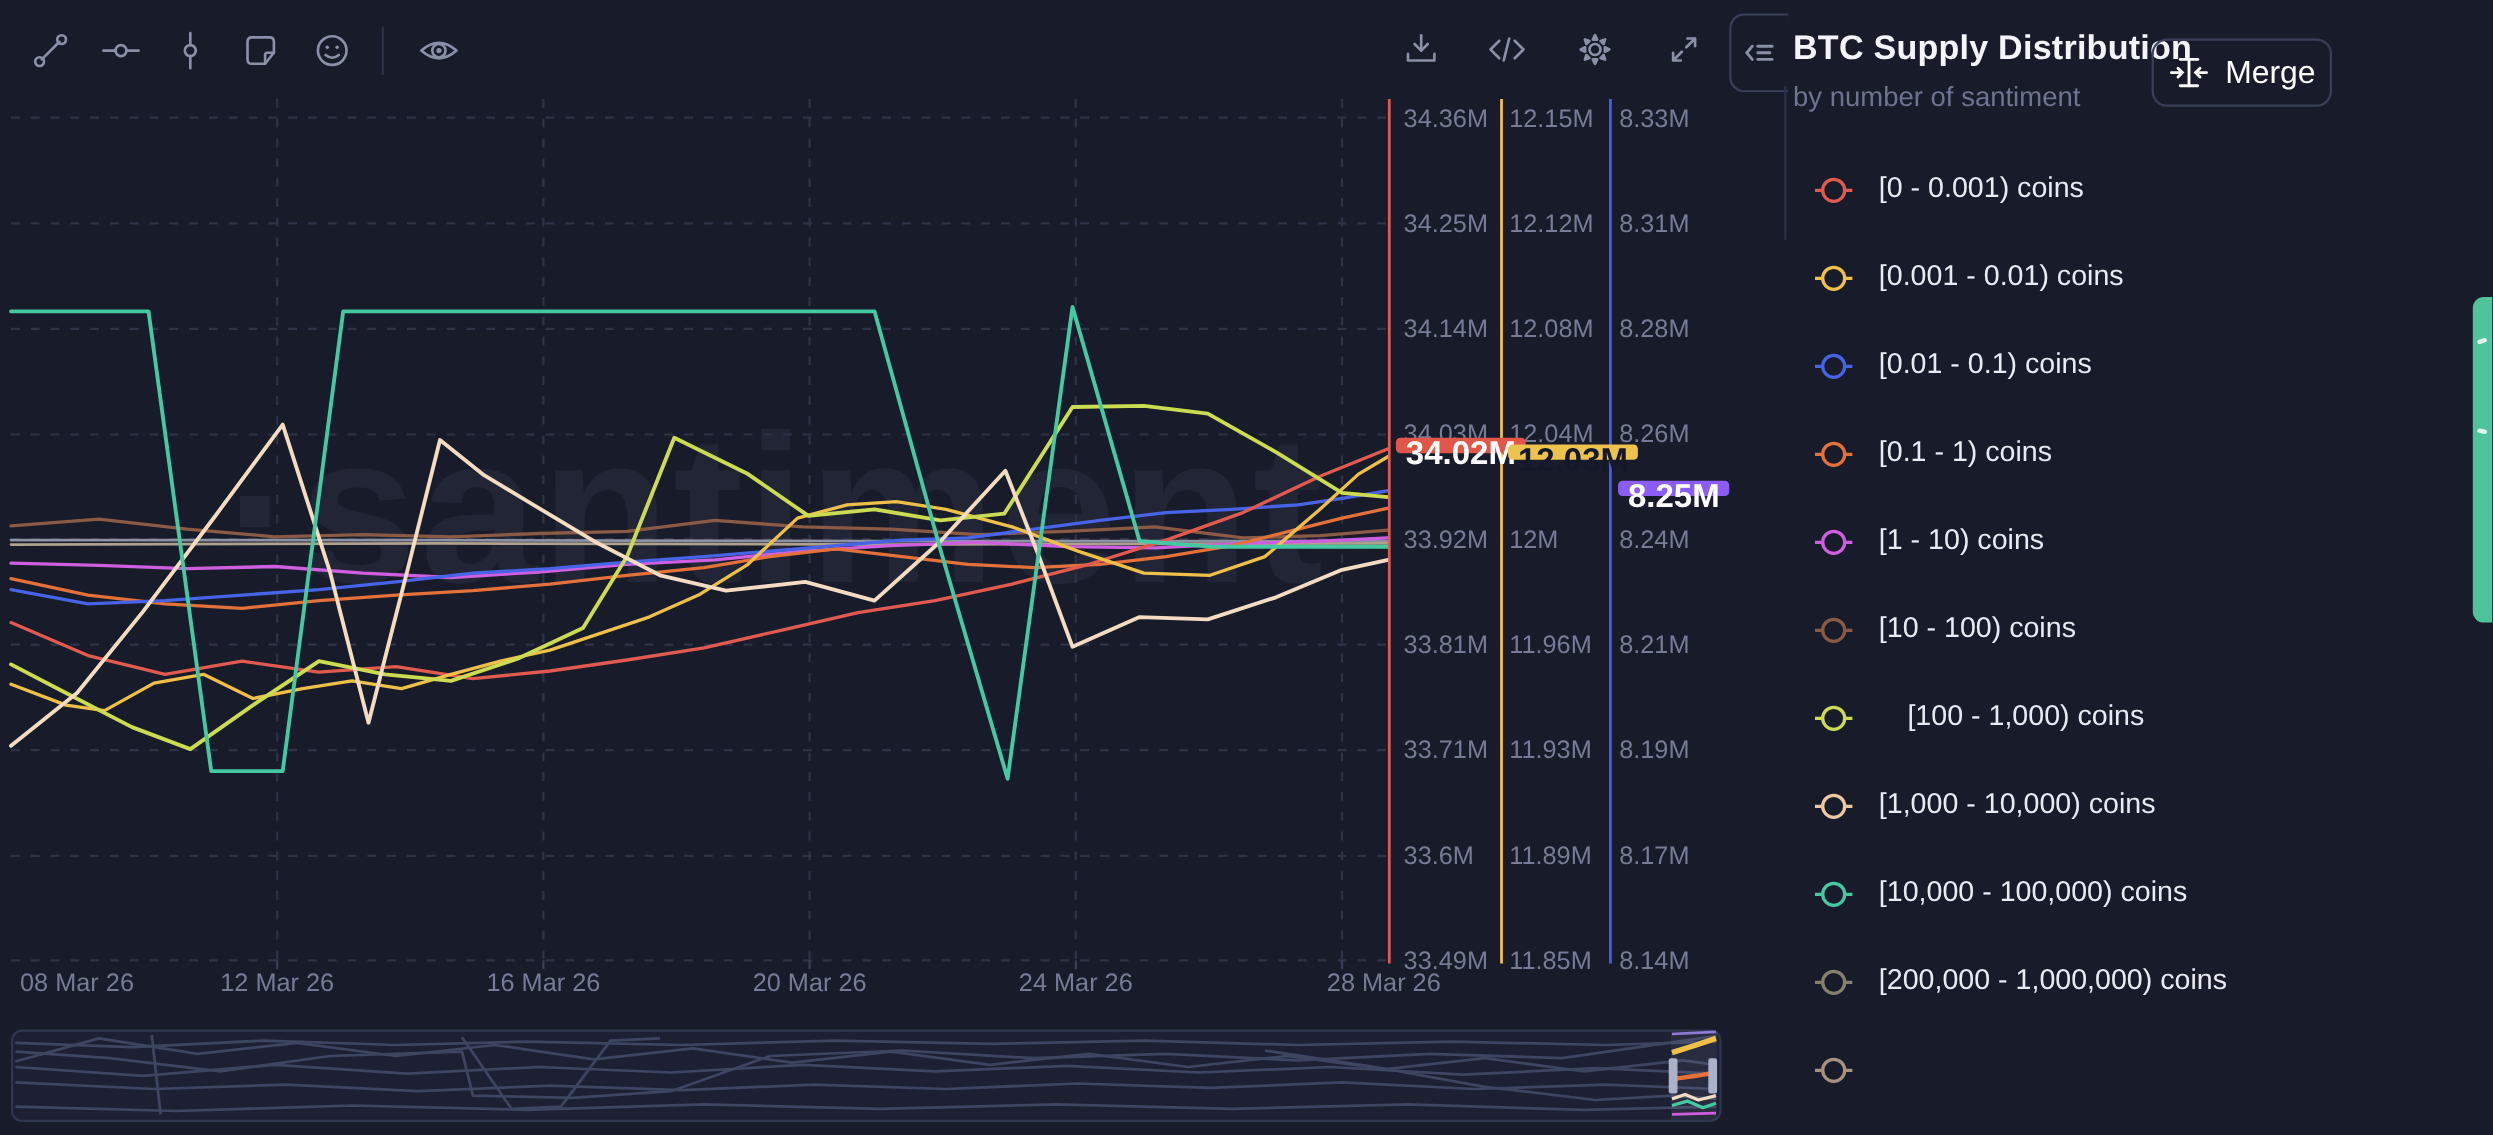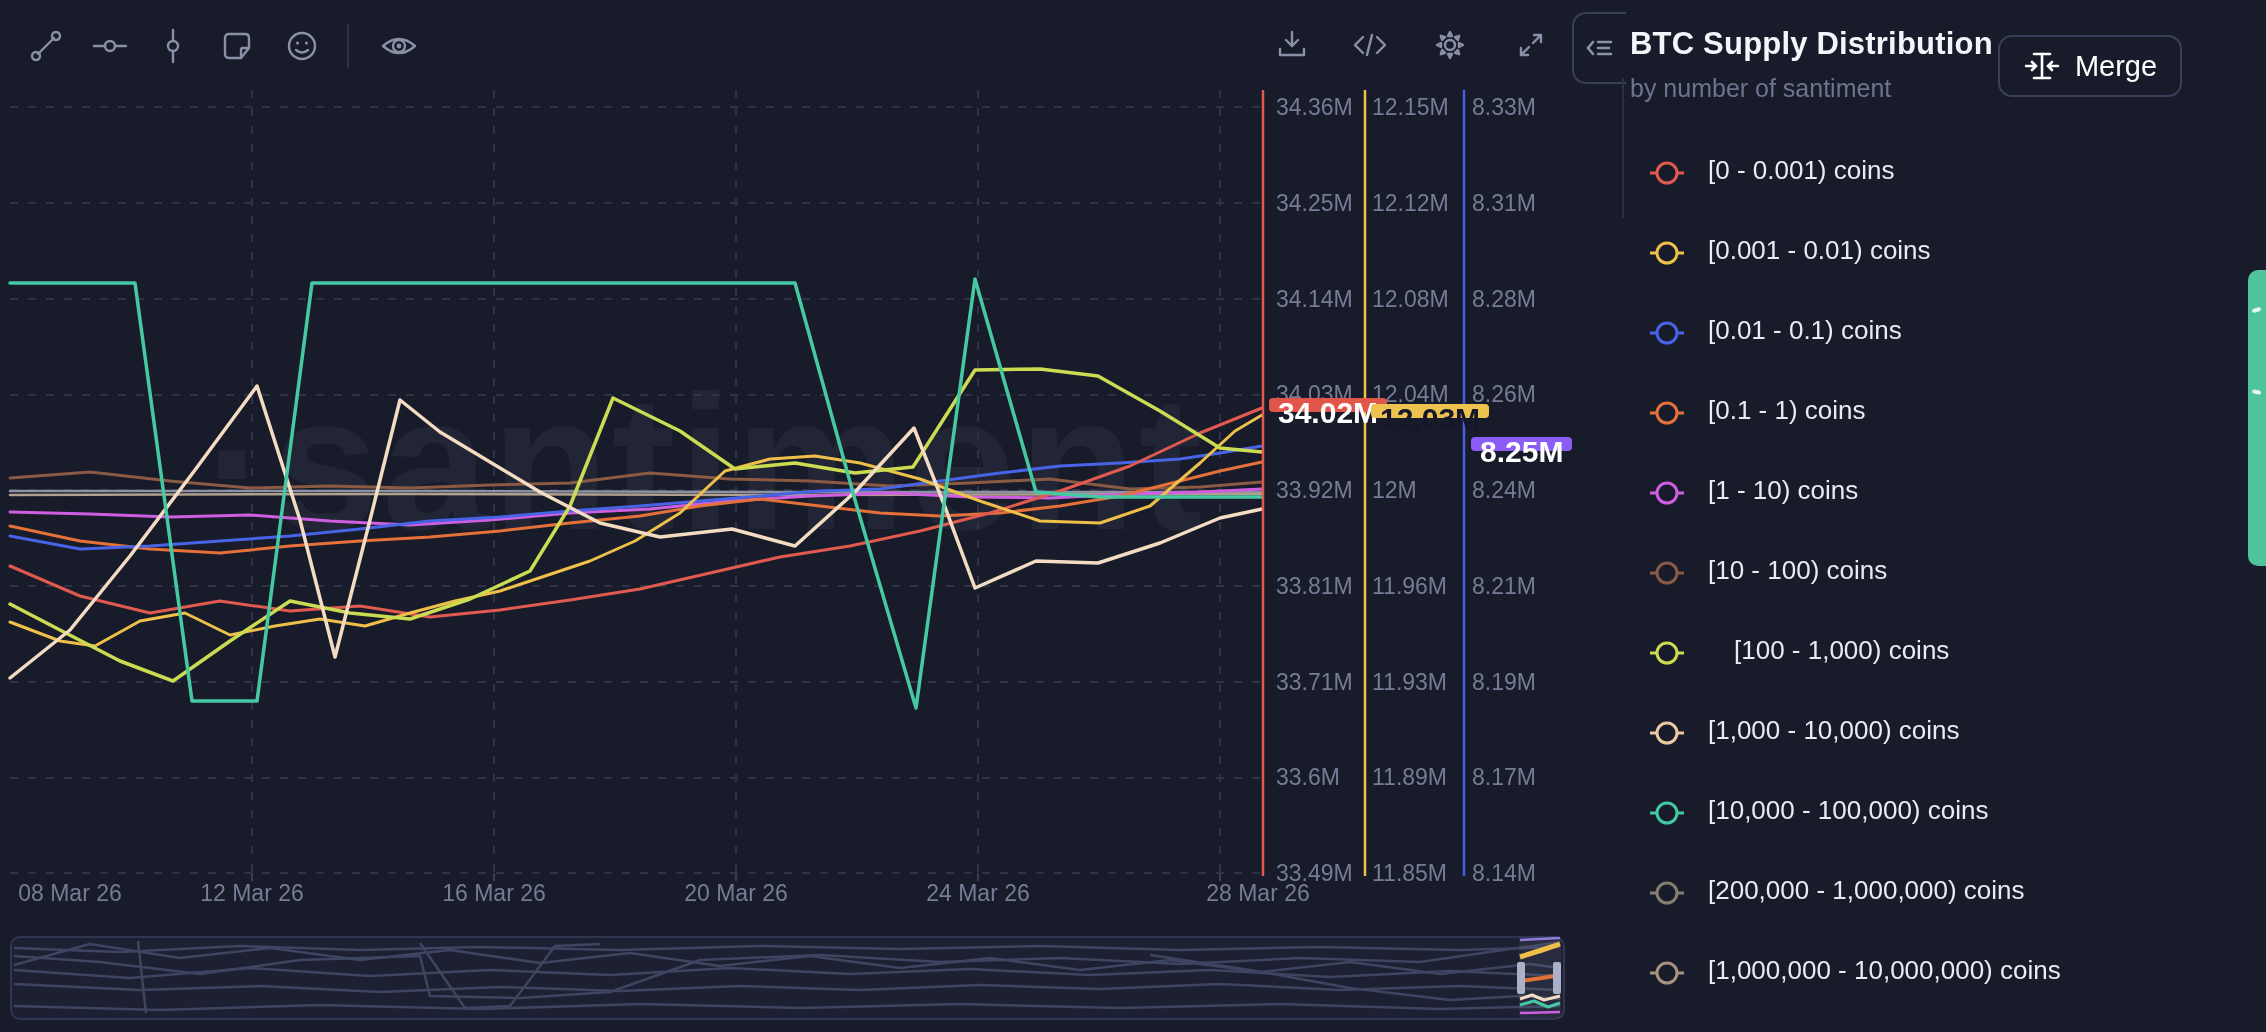--- a/index.html
+++ b/index.html
@@ -212,21 +212,21 @@
       <line x1="15" y1="11" x2="28" y2="11"></line>
         <line x1="15" y1="17" x2="26" y2="17"></line>
         <line x1="15" y1="23" x2="28" y2="23"></line>
     </svg>
   </div>
   <div class="panel-edge" style="left:1622px;top:78px;height:140px"></div>
 
   <div class="panel-title" style="left:1630px;top:26px">BTC Supply Distribution</div>
   <div class="panel-subtitle" style="left:1630px;top:74px">by number of santiment</div>
 
-  <button class="merge-btn" style="left:1998px;top:35px;width:184px;height:62px">
+  <button class="merge-btn" style="left:1956px;top:35px;width:164px;height:62px">
     <svg width="38" height="38" viewBox="0 0 38 38" style="stroke:#fff;fill:none;stroke-width:2.6;stroke-linecap:round">
       <line x1="19" y1="7" x2="19" y2="31"></line>
         <line x1="11" y1="7" x2="27" y2="7"></line>
         <line x1="11" y1="31" x2="27" y2="31"></line>
       <path d="M3 19 h9 M9 15 l4 4 l-4 4"></path>
         <path d="M35 19 h-9 M29 15 l-4 4 l4 4"></path>
     </svg>
     <span>Merge</span>
   </button>
 
@@ -310,21 +310,20 @@
           <circle cx="19" cy="18" r="10" fill="none" stroke="#84806e" stroke-width="3"></circle>
         </svg>
         <span class="legend-label">[200,000 - 1,000,000) coins</span>
       </div>
       <div class="legend-item" style="left: 1648px; top: 955px;">
         <svg width="38" height="36" viewBox="0 0 38 36">
           <line x1="2" y1="18" x2="8" y2="18" stroke="#a8917e" stroke-width="3"></line>
           <line x1="30" y1="18" x2="36" y2="18" stroke="#a8917e" stroke-width="3"></line>
           <circle cx="19" cy="18" r="10" fill="none" stroke="#a8917e" stroke-width="3"></circle>
         </svg>
-        <span class="legend-label">[1,000,000 - 10,000,000) coins</span>
       </div>
     </div>
 
   <div class="side-tab" id="side-tab" style="top: 270px; height: 296px; background: rgb(79, 195, 154);">
     <span class="mark" style="top:38px;transform:rotate(-18deg)"></span>
     <span class="mark" style="top:120px;transform:rotate(12deg)"></span>
   </div>
 </div>
 
 </body></html>

